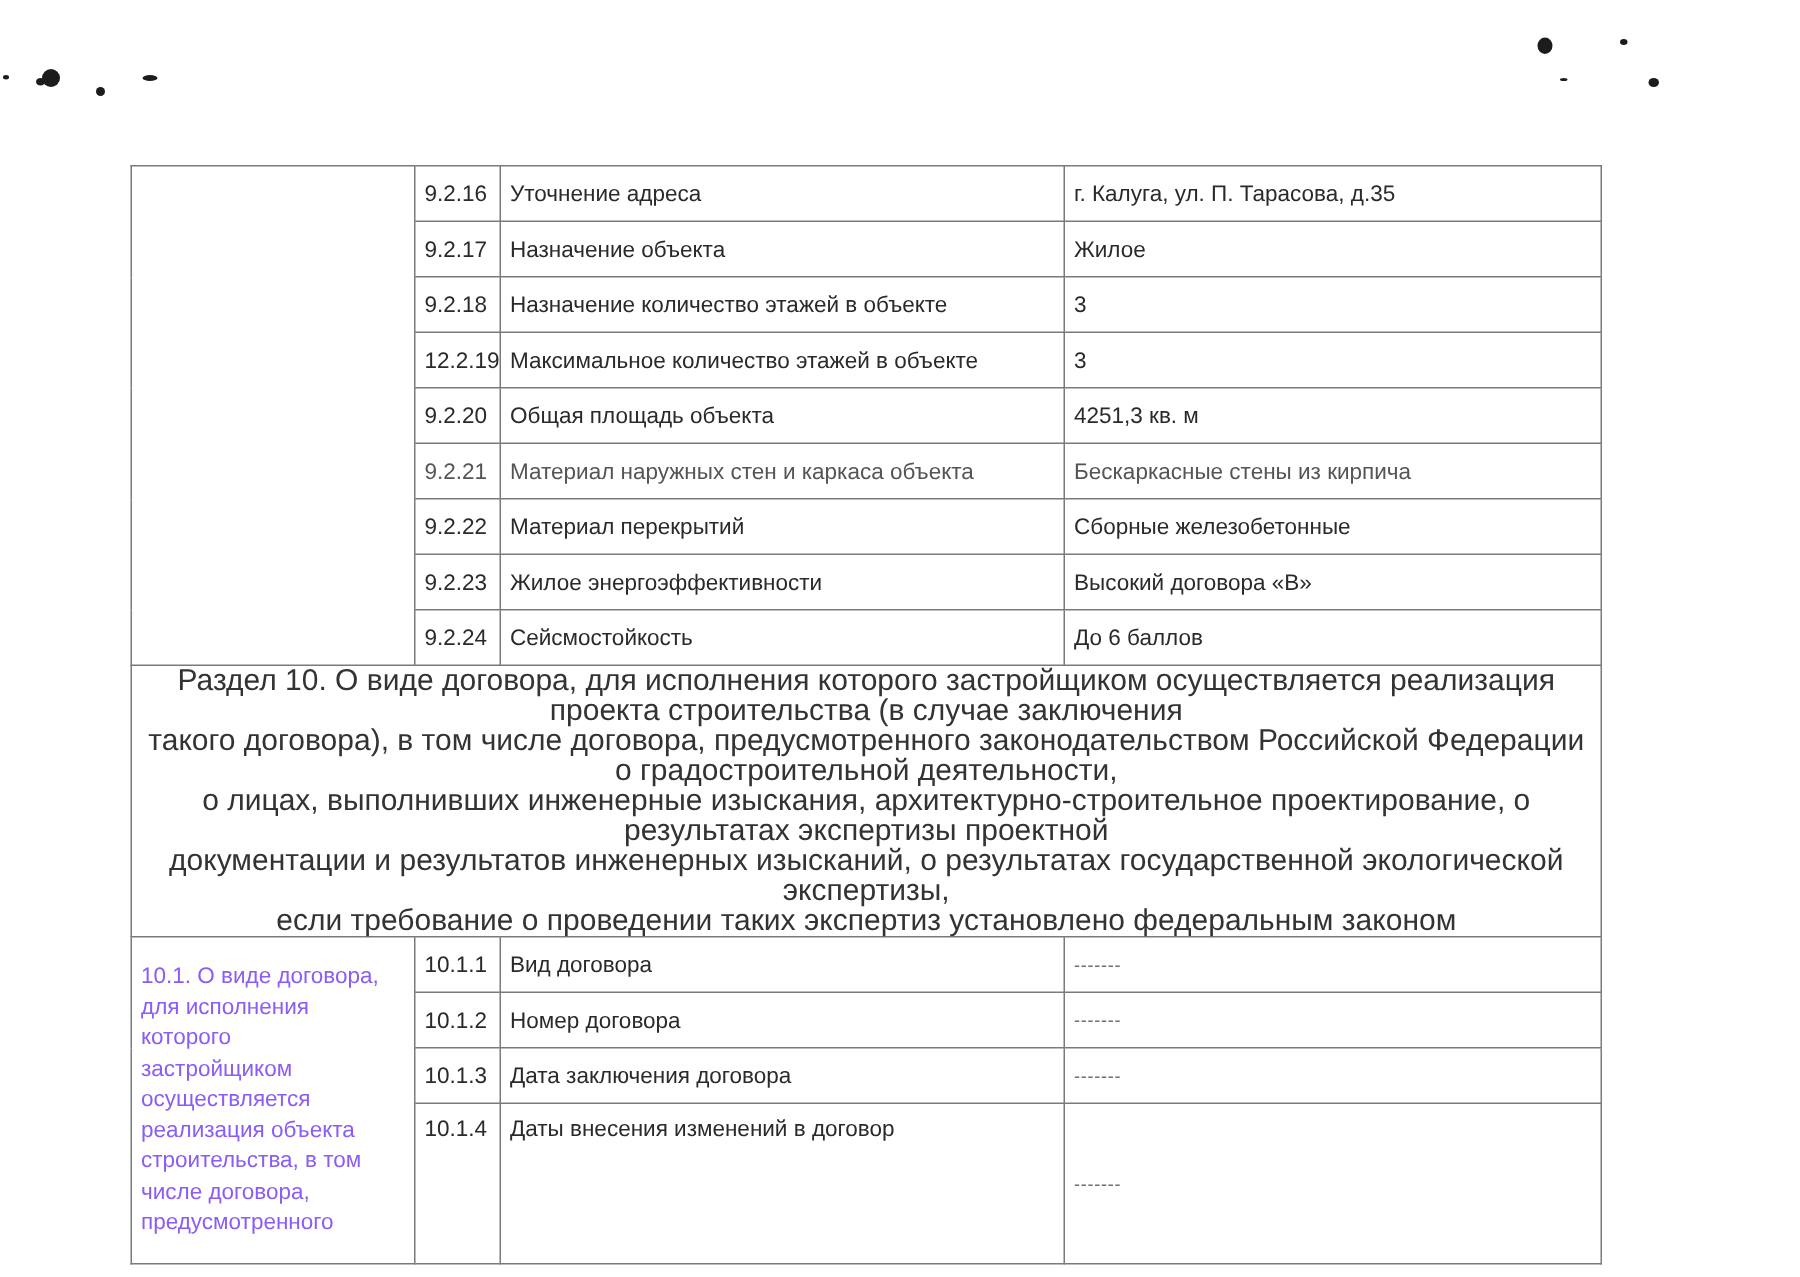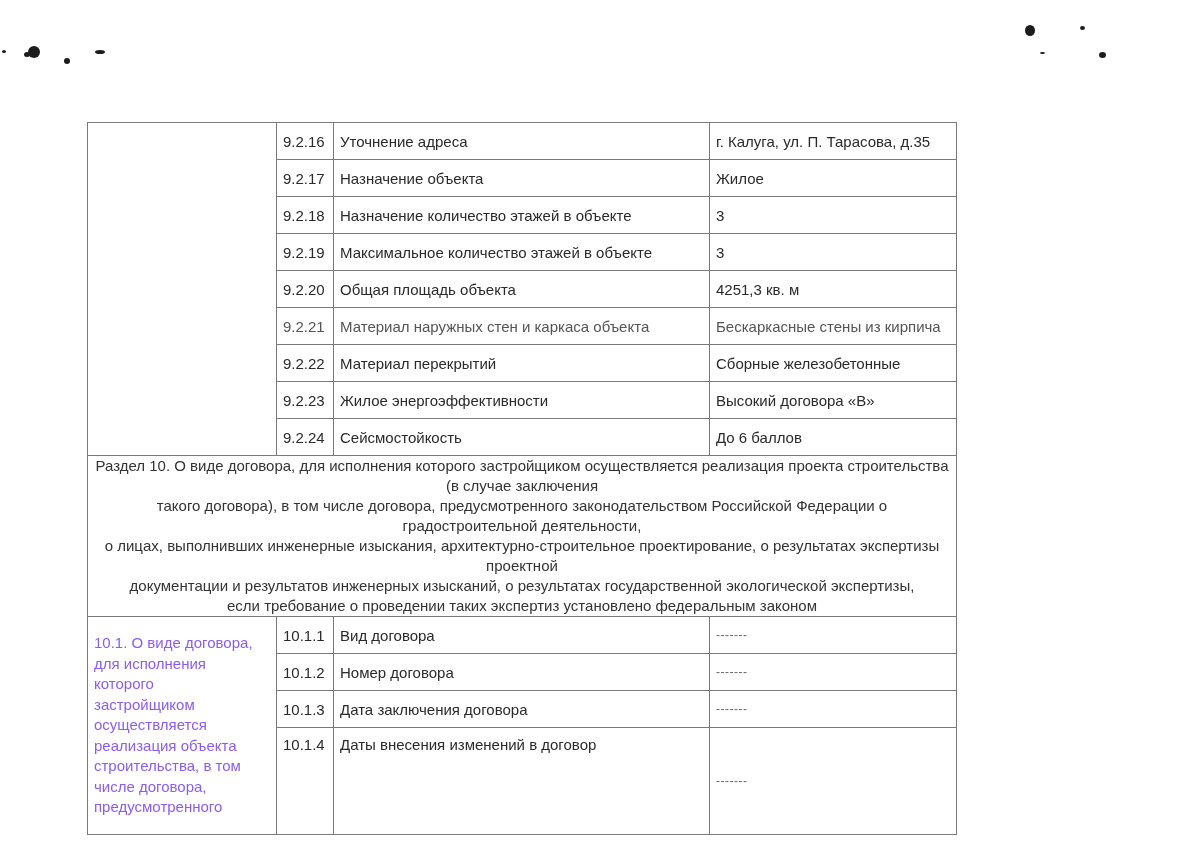--- a/index.html
+++ b/index.html
@@ -2,29 +2,29 @@
 <html><head>
 <meta charset="utf-8">
 <style>
   html, body { margin: 0; padding: 0; }
   body {
     width: 1200px; height: 851px; background: #ffffff; position: relative; overflow: hidden;
     font-family: "Liberation Sans", "DejaVu Sans", sans-serif; color: #2a2a2a;
   }
   .speck { position: absolute; background: #1c1c1c; border-radius: 50%; }
   table.doc {
-    position: absolute; left: 87px; top: 122px; width: 870px;
+    position: absolute; left: 87px; top: 110px; width: 981px;
     border-collapse: collapse; table-layout: fixed; font-size: 15px;
   }
   table.doc td { border: 1px solid #7a7a7a; padding: 0 6px; vertical-align: middle; }
   col.c1 { width: 189px; } col.c2 { width: 57px; } col.c3 { width: 376px; } col.c4 { width: auto; }
   tr.r td { height: 36px; }
   td.num { padding: 0 4px; white-space: nowrap; }
   td.faint { color: #555; }
-  td.section { text-align: center; line-height: 20px; padding: 10px 10px 8px; font-size: 15px; color: #333; }
+  td.section { text-align: center; line-height: 20px; padding: 10px 10px 8px; font-size: 20px; color: #333; }
   td.left10 { vertical-align: top; padding-top: 8px; line-height: 20.5px; color: #8b5cf6; }
   td.valdash { color: #666; font-size: 12px; letter-spacing: 0.5px; }
   tr.tall td { height: 98px; }
   tr.tall td.top { vertical-align: top; padding-top: 8px; }
 </style>
 </head>
 <body>
 
 <div class="speck" style="left:28px;top:46px;width:12px;height:12px;"></div>
 <div class="speck" style="left:24px;top:52px;width:6px;height:5px;"></div>
@@ -54,21 +54,21 @@
       <td class="num">9.2.17</td>
       <td>Назначение объекта</td>
       <td>Жилое</td>
     </tr>
     <tr class="r">
       <td class="num">9.2.18</td>
       <td>Назначение количество этажей в объекте</td>
       <td>3</td>
     </tr>
     <tr class="r">
-      <td class="num">9.2.19</td>
+      <td class="num">12.2.19</td>
       <td>Максимальное количество этажей в объекте</td>
       <td>3</td>
     </tr>
     <tr class="r">
       <td class="num">9.2.20</td>
       <td>Общая площадь объекта</td>
       <td>4251,3 кв. м</td>
     </tr>
     <tr class="r">
       <td class="num faint">9.2.21</td>

